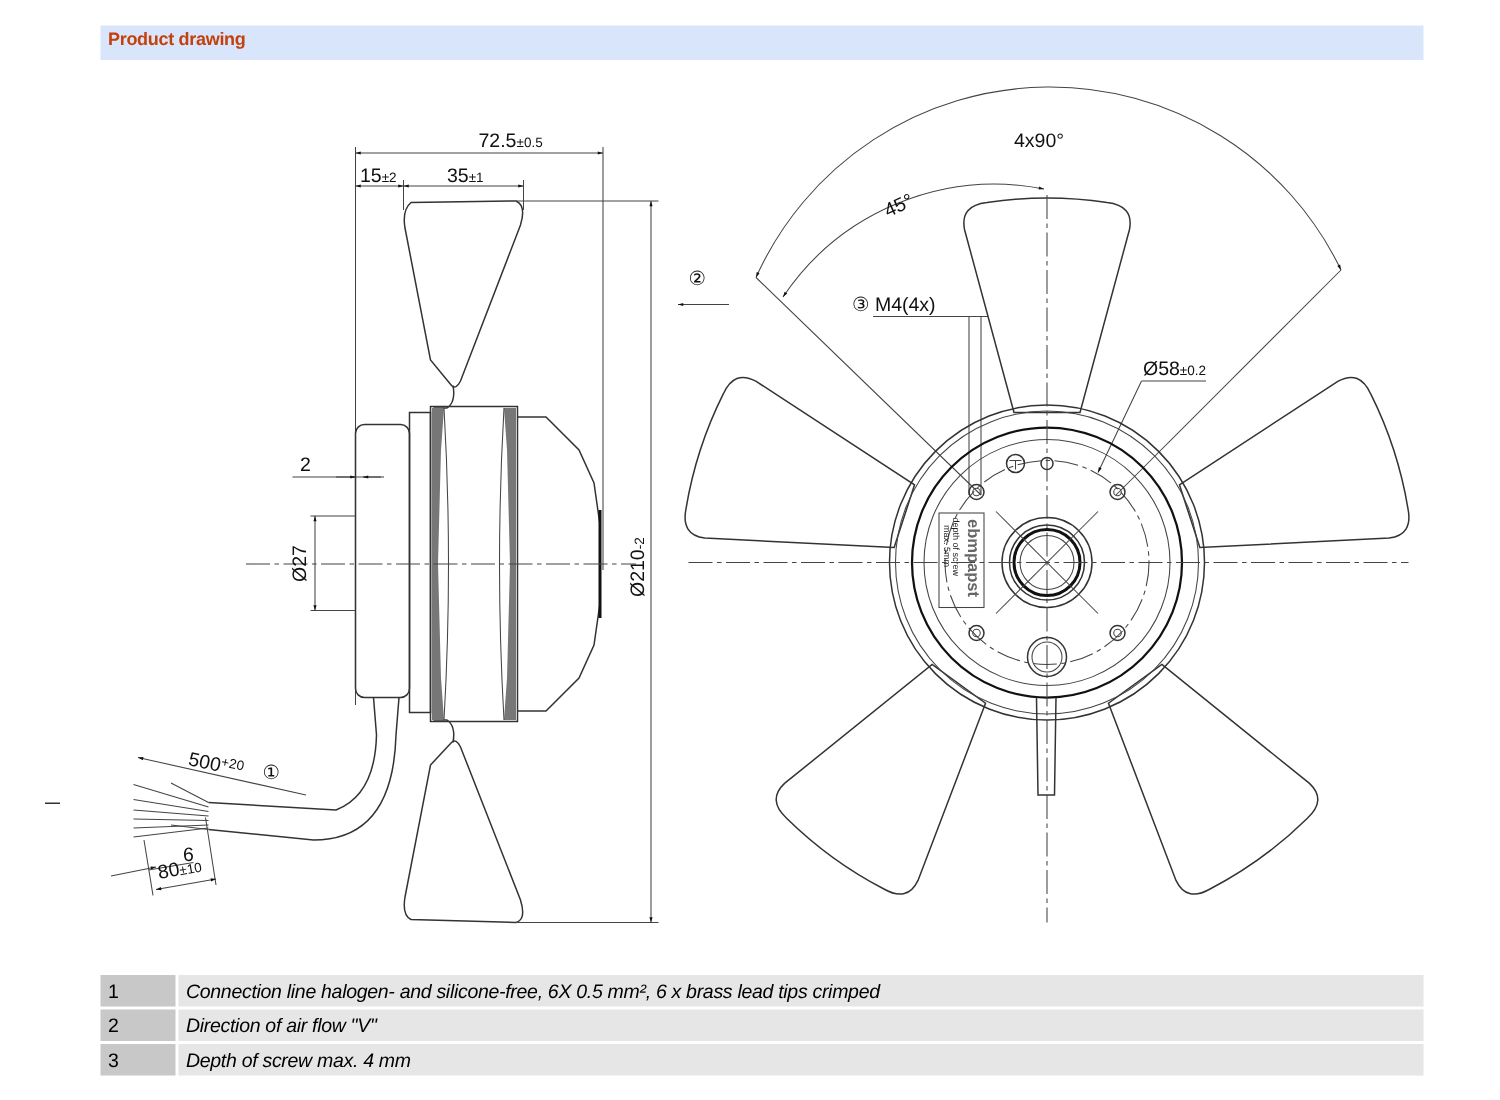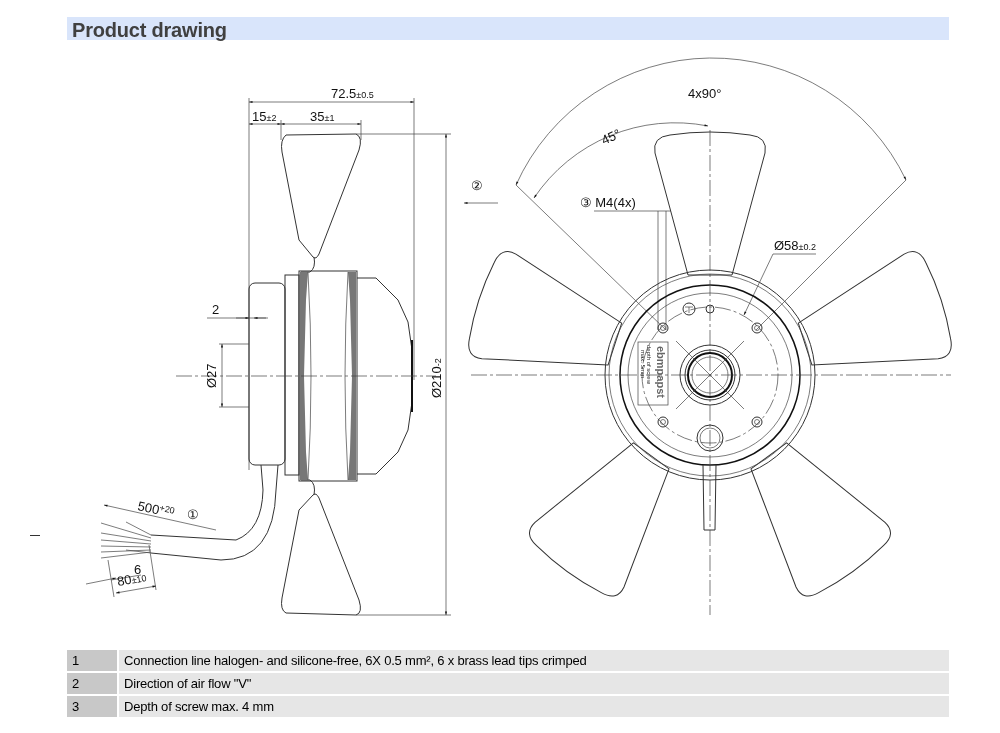--- a/index.html
+++ b/index.html
@@ -1,32 +1,32 @@
 <!DOCTYPE html>
 <html><head>
 <meta charset="utf-8">
 <style>
   html, body { margin: 0; padding: 0; background: #ffffff; }
   body { width: 1000px; height: 733px; position: relative; overflow: hidden;
          font-family: "Liberation Sans", sans-serif; }
   .section-header { position: absolute; left: 67px; top: 17px; width: 882px; height: 23px;
          background: #d9e5fb; }
-  .section-header span { position: absolute; left: 5px; top: 2px; font-size: 20px; font-weight: bold;
-         color: #404040; letter-spacing: -0.2px; }
-  .drawing { position: absolute; left: 16px; top: 0; width: 940px; height: 640px; }
+  .section-header span { position: absolute; left: 5px; top: 2px; font-size: 12px; font-weight: bold;
+         color: #c2410c; letter-spacing: -0.2px; }
+  .drawing { position: absolute; left: 4px; top: 0; width: 940px; height: 640px; }
   .drawing svg { width: 1000px; height: 640px; }
   .dim { font-family: "Liberation Sans", sans-serif; font-size: 13px; fill: #111; }
   .dim-sm { font-size: 9px; }
   .ln { stroke: #333; stroke-width: 1; fill: none; }
   .ln-thin { stroke: #444; stroke-width: 0.7; fill: none; }
   .ln-c { stroke: #444; stroke-width: 0.7; fill: none; stroke-dasharray: 16 3 3 3; }
   .legend { position: absolute; left: 67px; top: 650px; width: 882px; }
   .legend-row { display: flex; height: 21px; margin-bottom: 2px; }
   .legend-num { width: 50px; background: #c8c8c8; font-size: 13px; padding-left: 5px; line-height: 21px; box-sizing: border-box; }
-  .legend-text { flex: 1; background: #e6e6e6; margin-left: 2px; font-size: 13px; padding-left: 5px; line-height: 21px; letter-spacing: -0.2px; }
+  .legend-text { flex: 1; background: #e6e6e6; margin-left: 2px; font-size: 13px; padding-left: 5px; line-height: 21px; letter-spacing: -0.2px; font-style: italic; }
   .margin-mark { position: absolute; left: 30px; top: 535px; width: 10px; height: 1px; background: #333; }
 </style>
 </head>
 <body>
 
 <div class="section-header">
   <span>Product drawing</span>
 </div>
 
 <div class="margin-mark"></div>

